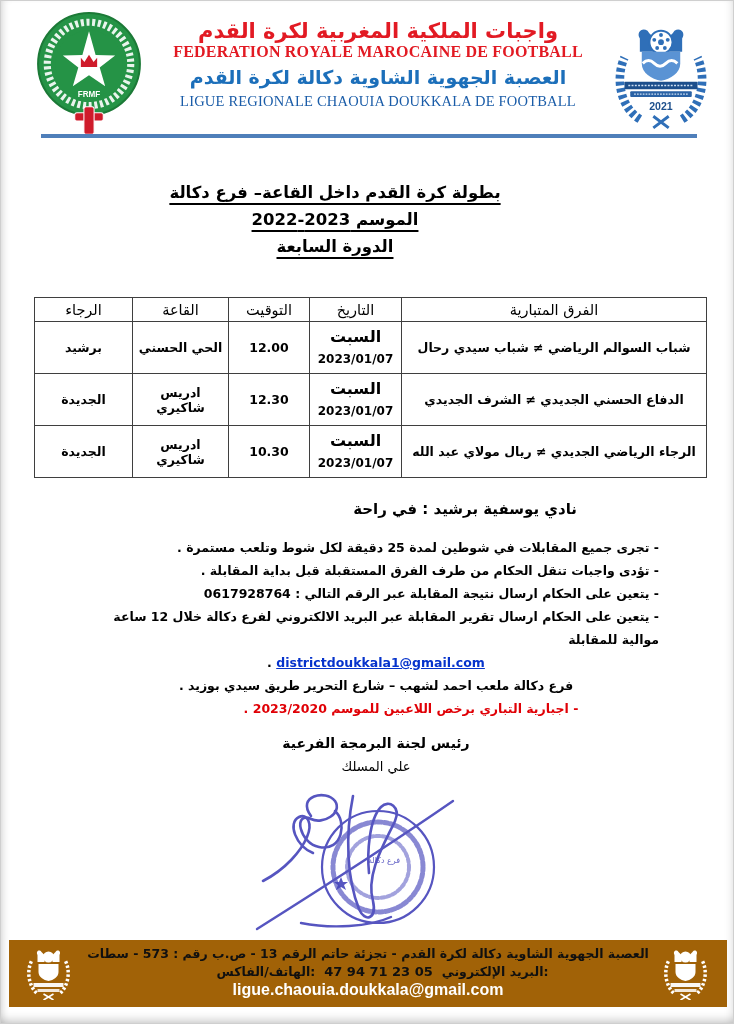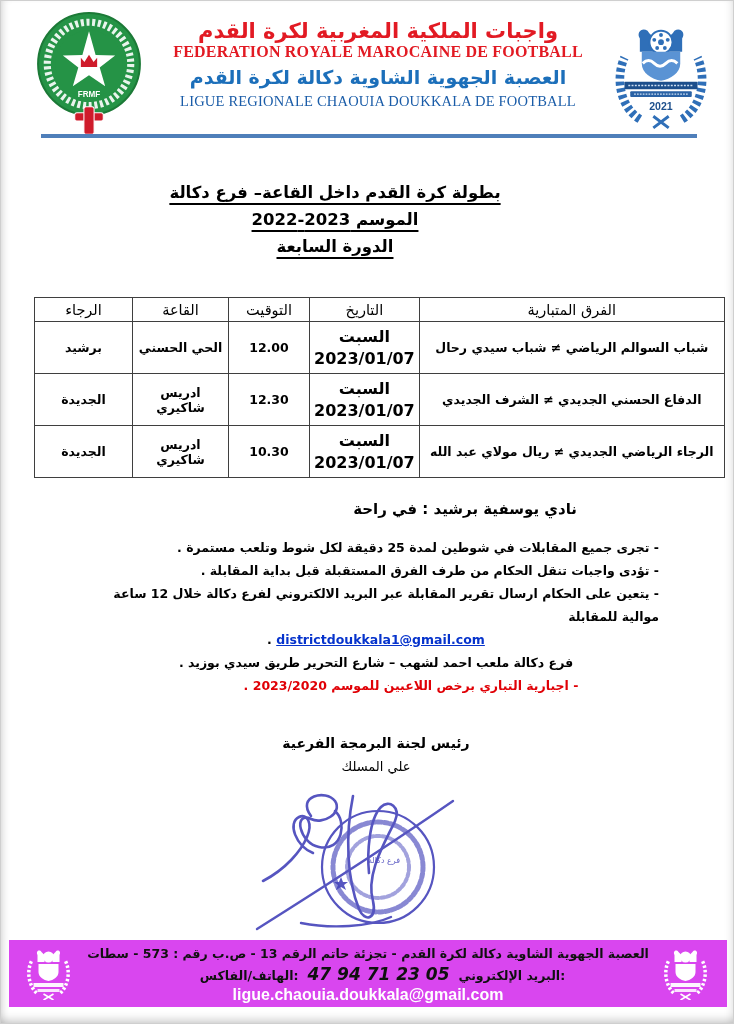--- a/index.html
+++ b/index.html
@@ -28,40 +28,40 @@
                font-weight:bold;font-size:16.5px;}
   .title-block .t-line{text-decoration:underline;text-underline-offset:5px;
                text-decoration-thickness:1.5px;margin-bottom:8px;}
   
   table.matches{position:absolute;top:296px;left:33px;border-collapse:collapse;direction:rtl;}
   table.matches th,table.matches td{border:1.5px solid #3f3f3f;text-align:center;vertical-align:middle;padding:0 4px;}
   table.matches th{height:23px;font-weight:400;font-size:14.5px;}
   table.matches td{height:51px;font-weight:bold;font-size:12.5px;}
   td.time-cell{font-size:13px;}
   .date-day{font-size:16px;line-height:16px;}
-  .date-num{font-size:16px;line-height:16px;margin-top:6px;}
+  .date-num{font-size:12px;line-height:16px;margin-top:6px;}
   
   .notes{position:absolute;top:497px;right:74px;width:566px;direction:rtl;text-align:right;
          font-weight:bold;font-size:12.5px;line-height:23px;}
   .rest-note{margin-left:0;margin-right:82px;margin-bottom:15px;font-size:15px;}
   .center-line{text-align:center;}
   .red-line{color:#e00006;text-align:center;padding-left:70px;}
   .email-link{color:#0633cc;text-decoration:underline;font-weight:bold;}
   
   .sign{position:absolute;top:734px;left:8px;width:734px;text-align:center;direction:rtl;}
   .sign-role{font-size:14px;font-weight:bold;}
   .sign-name{font-size:13px;margin-top:8px;}
   .stamp{position:absolute;left:245px;top:782px;width:260px;height:160px;}
   
-  .footer{position:absolute;left:8px;top:939px;width:718px;height:67px;background:#d946ef;
+  .footer{position:absolute;left:8px;top:939px;width:718px;height:67px;background:#a16207;
           text-align:center;color:#101010;}
   .f-line1{font-size:12.5px;font-weight:bold;direction:rtl;margin-top:6px;}
   .f-line2{font-size:12.5px;font-weight:bold;direction:ltr;display:flex;justify-content:center;
            gap:9px;margin-top:3px;align-items:baseline;padding-left:29px;}
-  .f-phone{font-size:17px;font-style:italic;}
+  .f-phone{font-size:13px;}
   .f-email{display:inline-block;font-size:16px;font-weight:bold;color:#ffffff;margin-top:2px;
            font-family:"Liberation Sans","DejaVu Sans",sans-serif;text-decoration:none;}
   .f-emblem{position:absolute;top:8px;width:47px;height:52px;}
   .f-emblem.left{left:16px;}
   .f-emblem.right{right:18px;}
 </style>
 </head>
 <body>
 
 <div class="page">
@@ -164,20 +164,21 @@
         <td>ادريس شاكيري</td>
         <td>الجديدة</td>
       </tr>
     </tbody>
   </table>
 
   <div class="notes">
     <div class="rest-note">نادي يوسفية برشيد : في راحة</div>
     <div class="note-line">- تجرى جميع المقابلات في شوطين لمدة 25 دقيقة لكل شوط وتلعب مستمرة .</div>
     <div class="note-line">- تؤدى واجبات تنقل الحكام من طرف الفرق المستقبلة قبل بداية المقابلة .</div>
+    <div class="note-line">- يتعين على الحكام ارسال نتيجة المقابلة عبر الرقم التالي : 0617928764</div>
     <div class="note-line">- يتعين على الحكام ارسال تقرير المقابلة عبر البريد الالكتروني لفرع دكالة خلال 12 ساعة موالية للمقابلة</div>
     <div class="center-line">
       <a href="#" class="email-link">districtdoukkala1@gmail.com</a><span> .</span>
     </div>
     <div class="center-line">فرع دكالة ملعب احمد لشهب – شارع التحرير طريق سيدي بوزيد .</div>
     <div class="red-line">- اجبارية التباري برخص اللاعبين للموسم 2023/2020 .</div>
   </div>
 
   <div class="sign">
     <div class="sign-role">رئيس لجنة البرمجة الفرعية</div>

